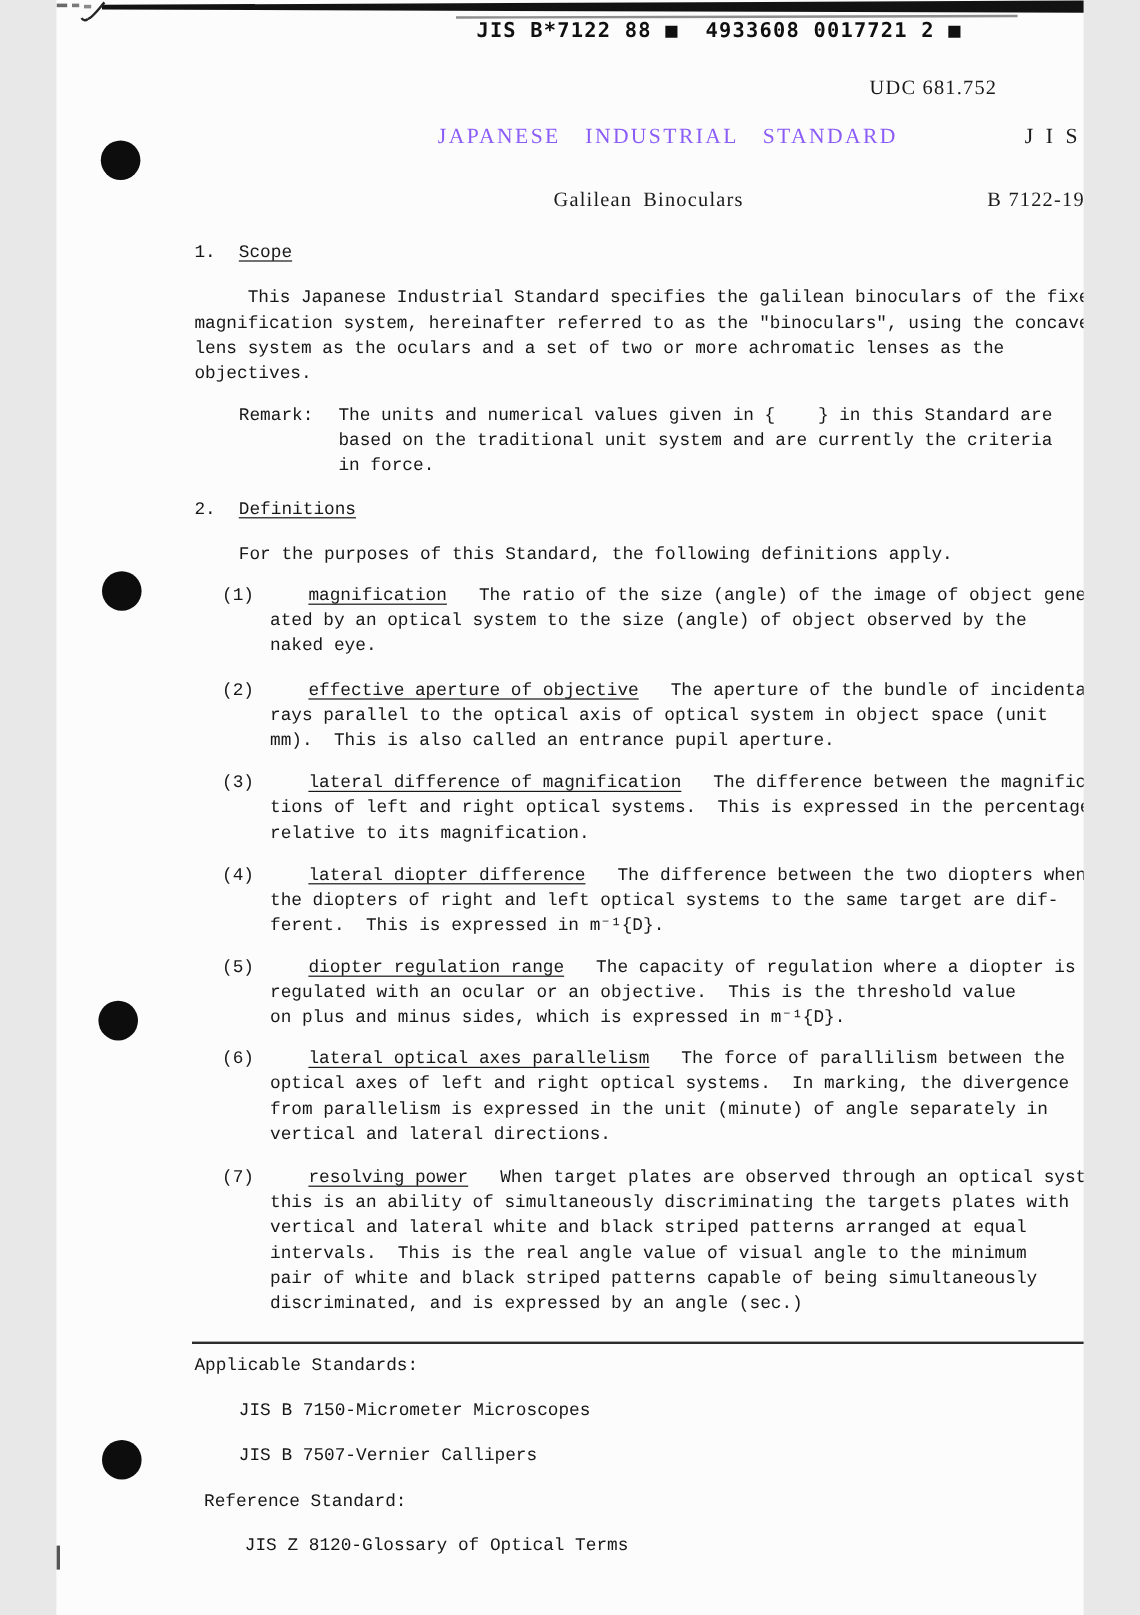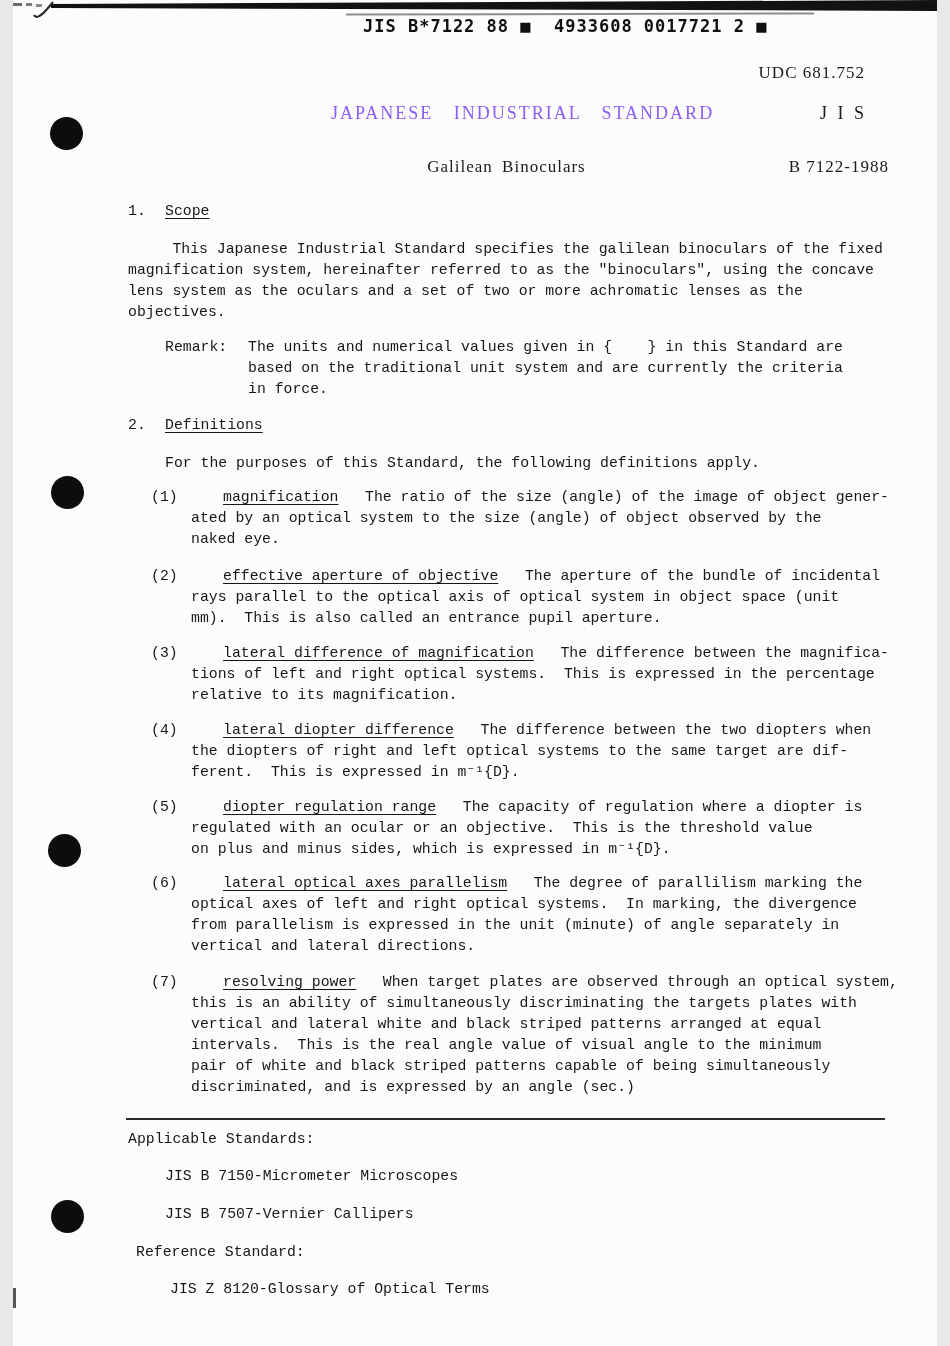--- a/index.html
+++ b/index.html
@@ -1,19 +1,19 @@
 <!DOCTYPE html>
 <html><head>
 <meta charset="utf-8">
 <style>
   * { margin: 0; padding: 0; box-sizing: border-box; }
   html, body { background: #e8e8e8; }
   .page {
     position: relative;
-    width: 924px;
+    width: 856px;
     height: 1346px;
     margin: 0 auto;
     background: #fcfcfc;
     overflow: hidden;
     color: #1b1b1b;
     font-family: "Liberation Mono", "DejaVu Sans Mono", monospace;
   }
 
   
   .top-bar-svg { position: absolute; top: 0; left: 0; }
@@ -177,21 +177,21 @@
 
     <div class="item it5">
       <span class="inum">(5)</span>
       <span class="pre"><span class="term">diopter regulation range</span><span>   The capacity of regulation where a diopter is
 regulated with an ocular or an objective.  This is the threshold value
 on plus and minus sides, which is expressed in m⁻¹{D}.</span></span>
     </div>
 
     <div class="item it6">
       <span class="inum">(6)</span>
-      <span class="pre"><span class="term">lateral optical axes parallelism</span><span>   The degree of parallilism marking the
+      <span class="pre"><span class="term">lateral optical axes parallelism</span><span>   The force of parallilism between the
 optical axes of left and right optical systems.  In marking, the divergence
 from parallelism is expressed in the unit (minute) of angle separately in
 vertical and lateral directions.</span></span>
     </div>
 
     <div class="item it7">
       <span class="inum">(7)</span>
       <span class="pre"><span class="term">resolving power</span><span>   When target plates are observed through an optical system,
 this is an ability of simultaneously discriminating the targets plates with
 vertical and lateral white and black striped patterns arranged at equal

